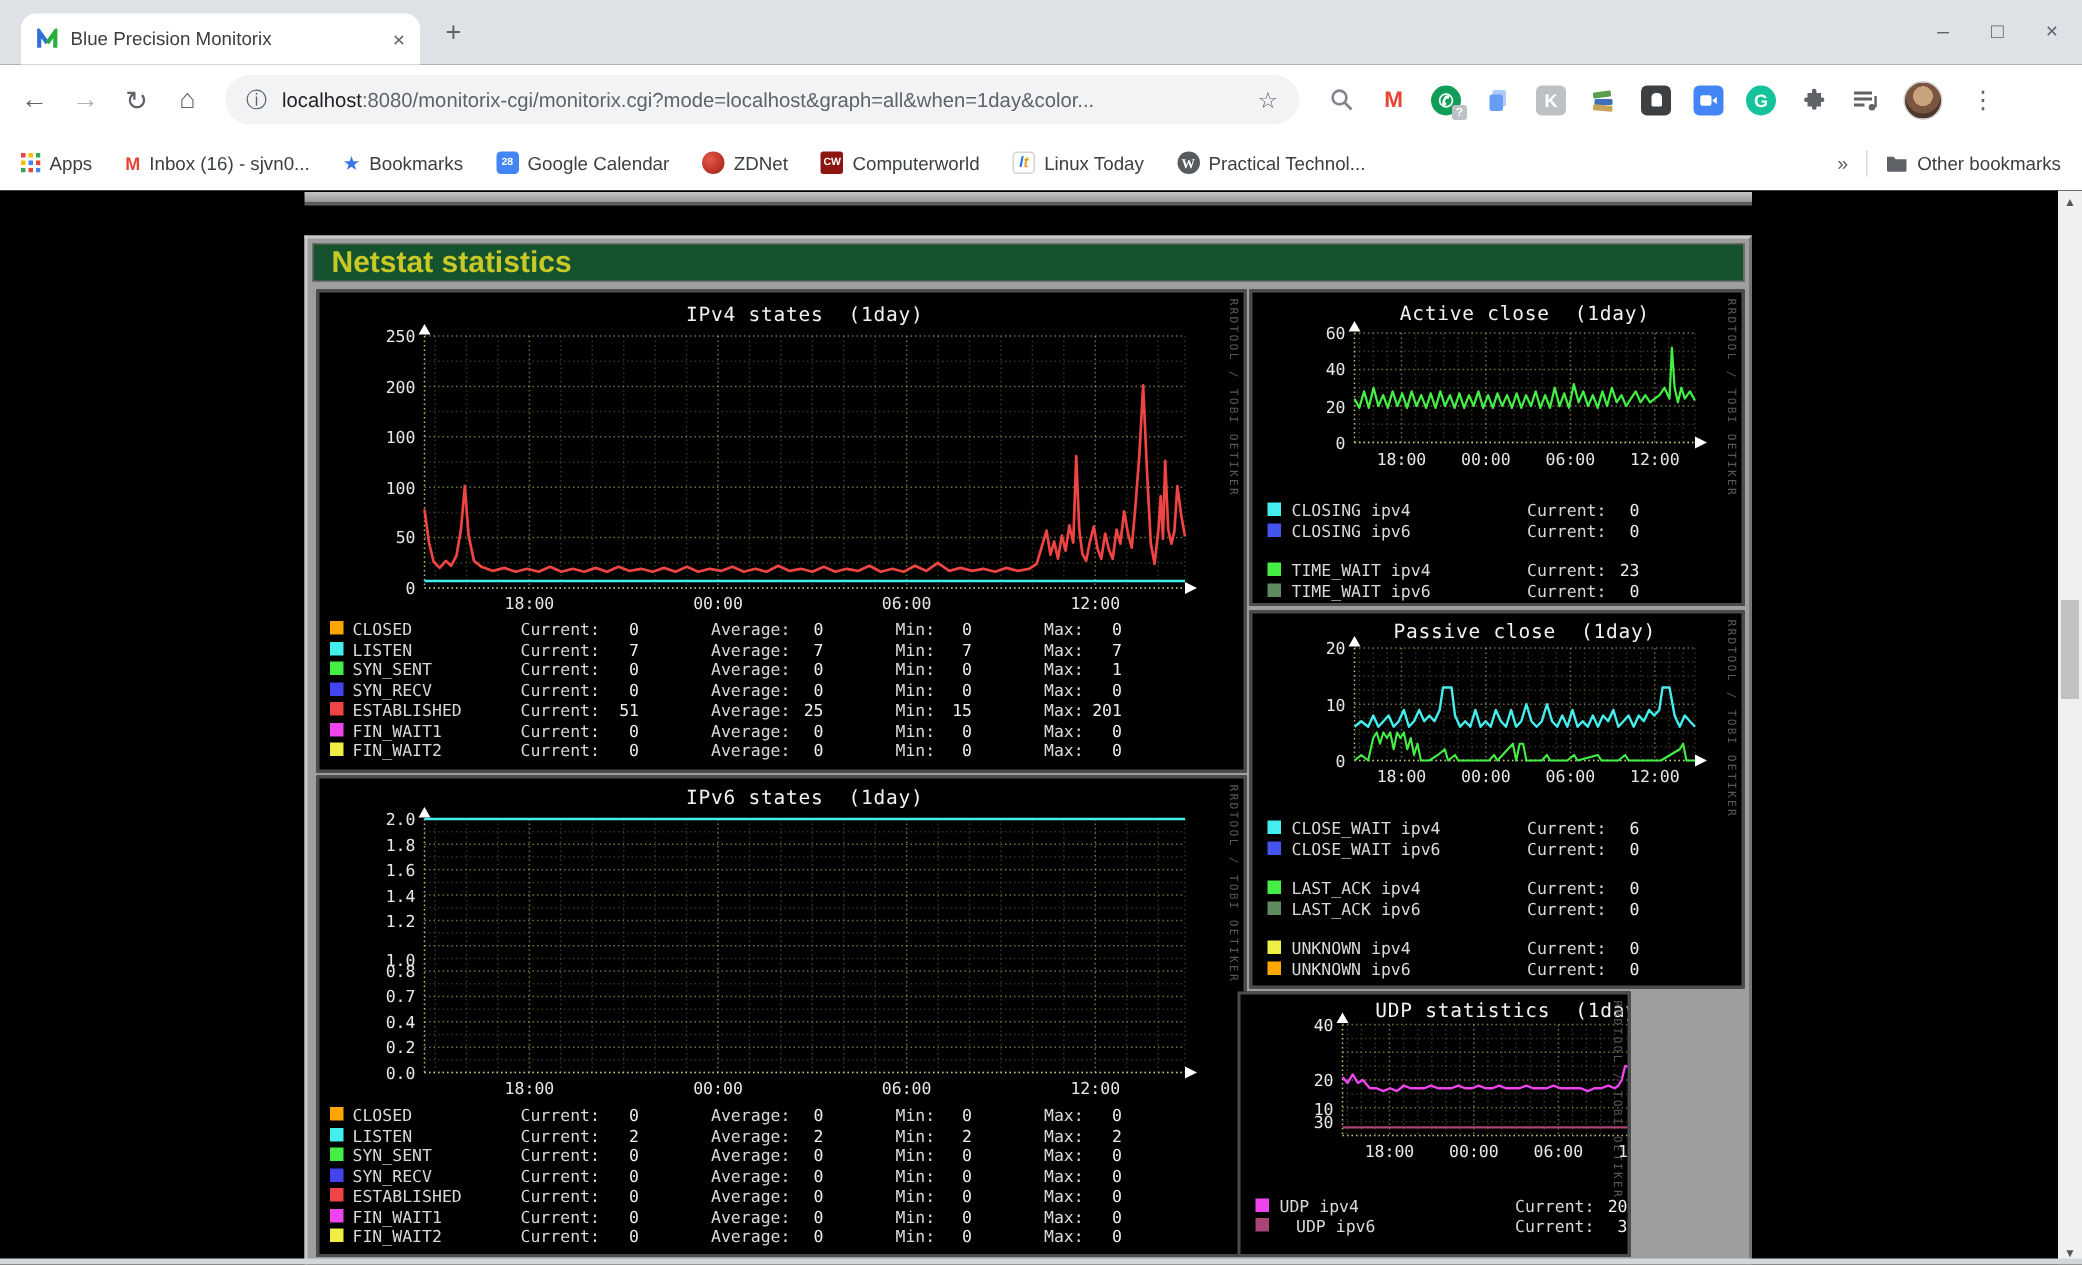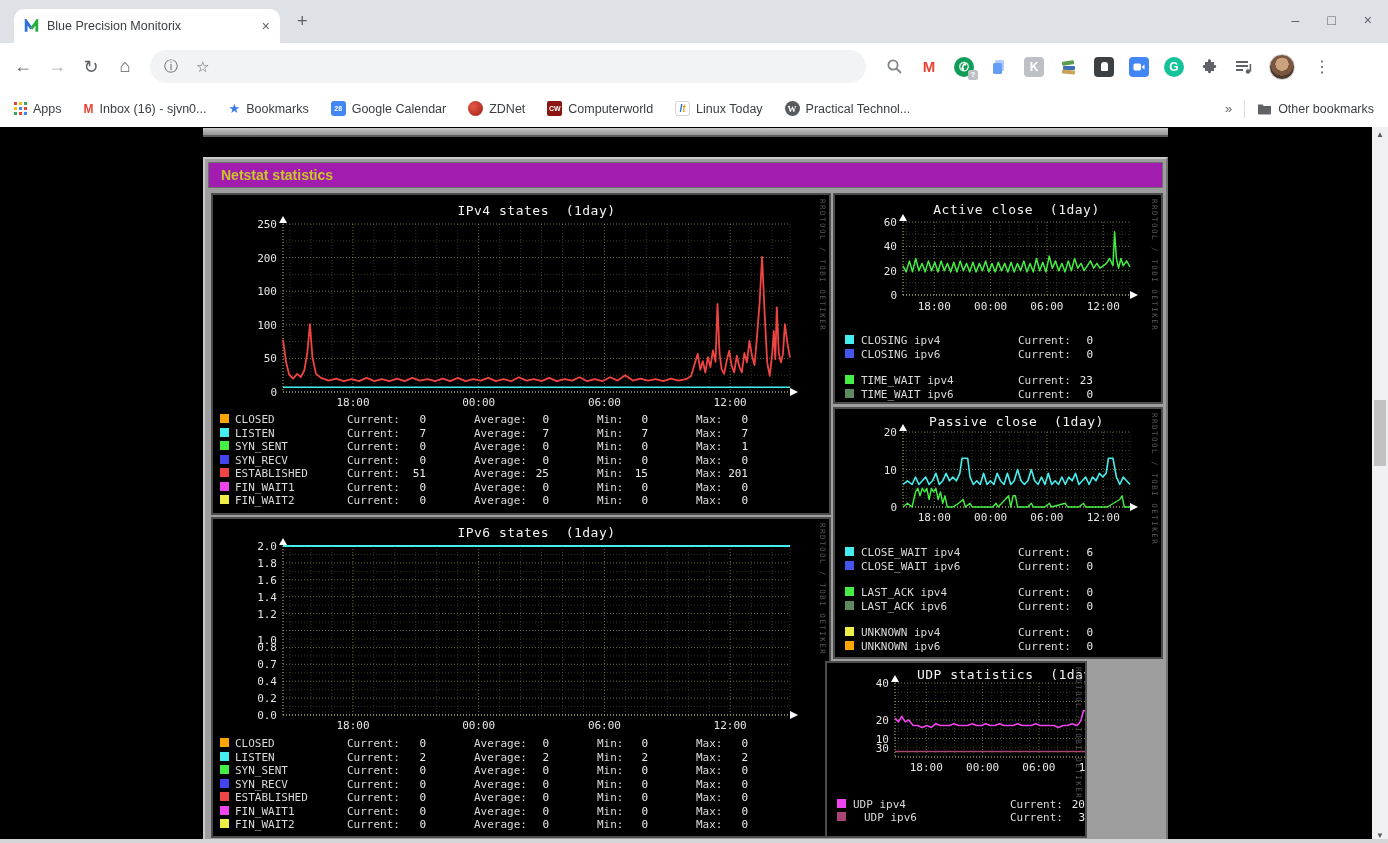--- a/index.html
+++ b/index.html
@@ -44,23 +44,23 @@
   .bm-sep { width:1px; height:18px; background:#dadce0; }
   .i14 { width:15px; height:15px; border-radius:3px; display:inline-flex; align-items:center;
          justify-content:center; font-size:9px; font-weight:bold; color:#fff; flex:0 0 auto; }
 
   
   .page { position:relative; height:716px; background:#000; overflow:hidden; }
   .prev-edge { position:absolute; left:203px; top:1px; width:965px; height:9px;
                background:linear-gradient(#c6c6c6,#969696); border-bottom:2px solid #5e5e5e; }
   .section { position:absolute; left:203px; top:30px; width:965px; height:700px;
              background:#9e9e9e; border:2px solid #c9c9c9; border-right-color:#767676; border-bottom-color:#767676; }
-  .section-title { position:absolute; left:3px; right:3px; top:3px; height:26px; background:#a21caf;
+  .section-title { position:absolute; left:3px; right:3px; top:3px; height:26px; background:#14532d;
                    border:1px solid #6e6e6e; display:flex; align-items:center; padding-left:12px;
-                   color:#c8c826; font-weight:bold; font-size:14px; }
+                   color:#c8c826; font-weight:bold; font-size:20px; }
   .gbox { position:absolute; background:#000; border:2px solid #4c4c4c; overflow:hidden; }
   #box-ipv4    { left:6px;   top:34px;  width:620px; height:322px; }
   #box-ipv6    { left:6px;   top:358px; width:620px; height:321px; }
   #box-active  { left:628px; top:34px;  width:330px; height:211px; }
   #box-passive { left:628px; top:248px; width:330px; height:252px; }
   #box-udp     { left:620px; top:502px; width:262px; height:177px; }
 
   .gbox, .gbox * { font-family:"DejaVu Sans Mono", monospace; }
   .g-title { position:absolute; color:#f2f2f2; font-size:13px; letter-spacing:.5px; white-space:pre; transform:translateX(-50%); }
   .g-wm { position:absolute; top:4px; right:2px; color:#575757; font-size:7.5px; letter-spacing:1.5px;
@@ -99,20 +99,21 @@
   </div>
 </div>
 
 <div class="toolbar">
   <span class="nav-icon">←</span>
   <span class="nav-icon disabled">→</span>
   <span class="nav-icon">↻</span>
   <span class="nav-icon">⌂</span>
   <div class="omnibox">
     <span class="omnibox-info">ⓘ</span>
+    <span class="url"><span class="host">localhost</span><span class="rest">:8080/monitorix-cgi/monitorix.cgi?mode=localhost&amp;graph=all&amp;when=1day&amp;color...</span></span>
     <span class="omnibox-star">☆</span>
   </div>
   <div class="ext-row">
     <span class="xi">
       <svg width="17" height="17" viewBox="0 0 17 17">
           <circle cx="7" cy="7" r="4.6" fill="none" stroke="#80868b" stroke-width="1.8"></circle>
           <line x1="10.5" y1="10.5" x2="15" y2="15" stroke="#80868b" stroke-width="1.8"></line>
         </svg>
     </span>
     <span class="xi" style="color:#ea4335;font-size:15px;">M</span>

